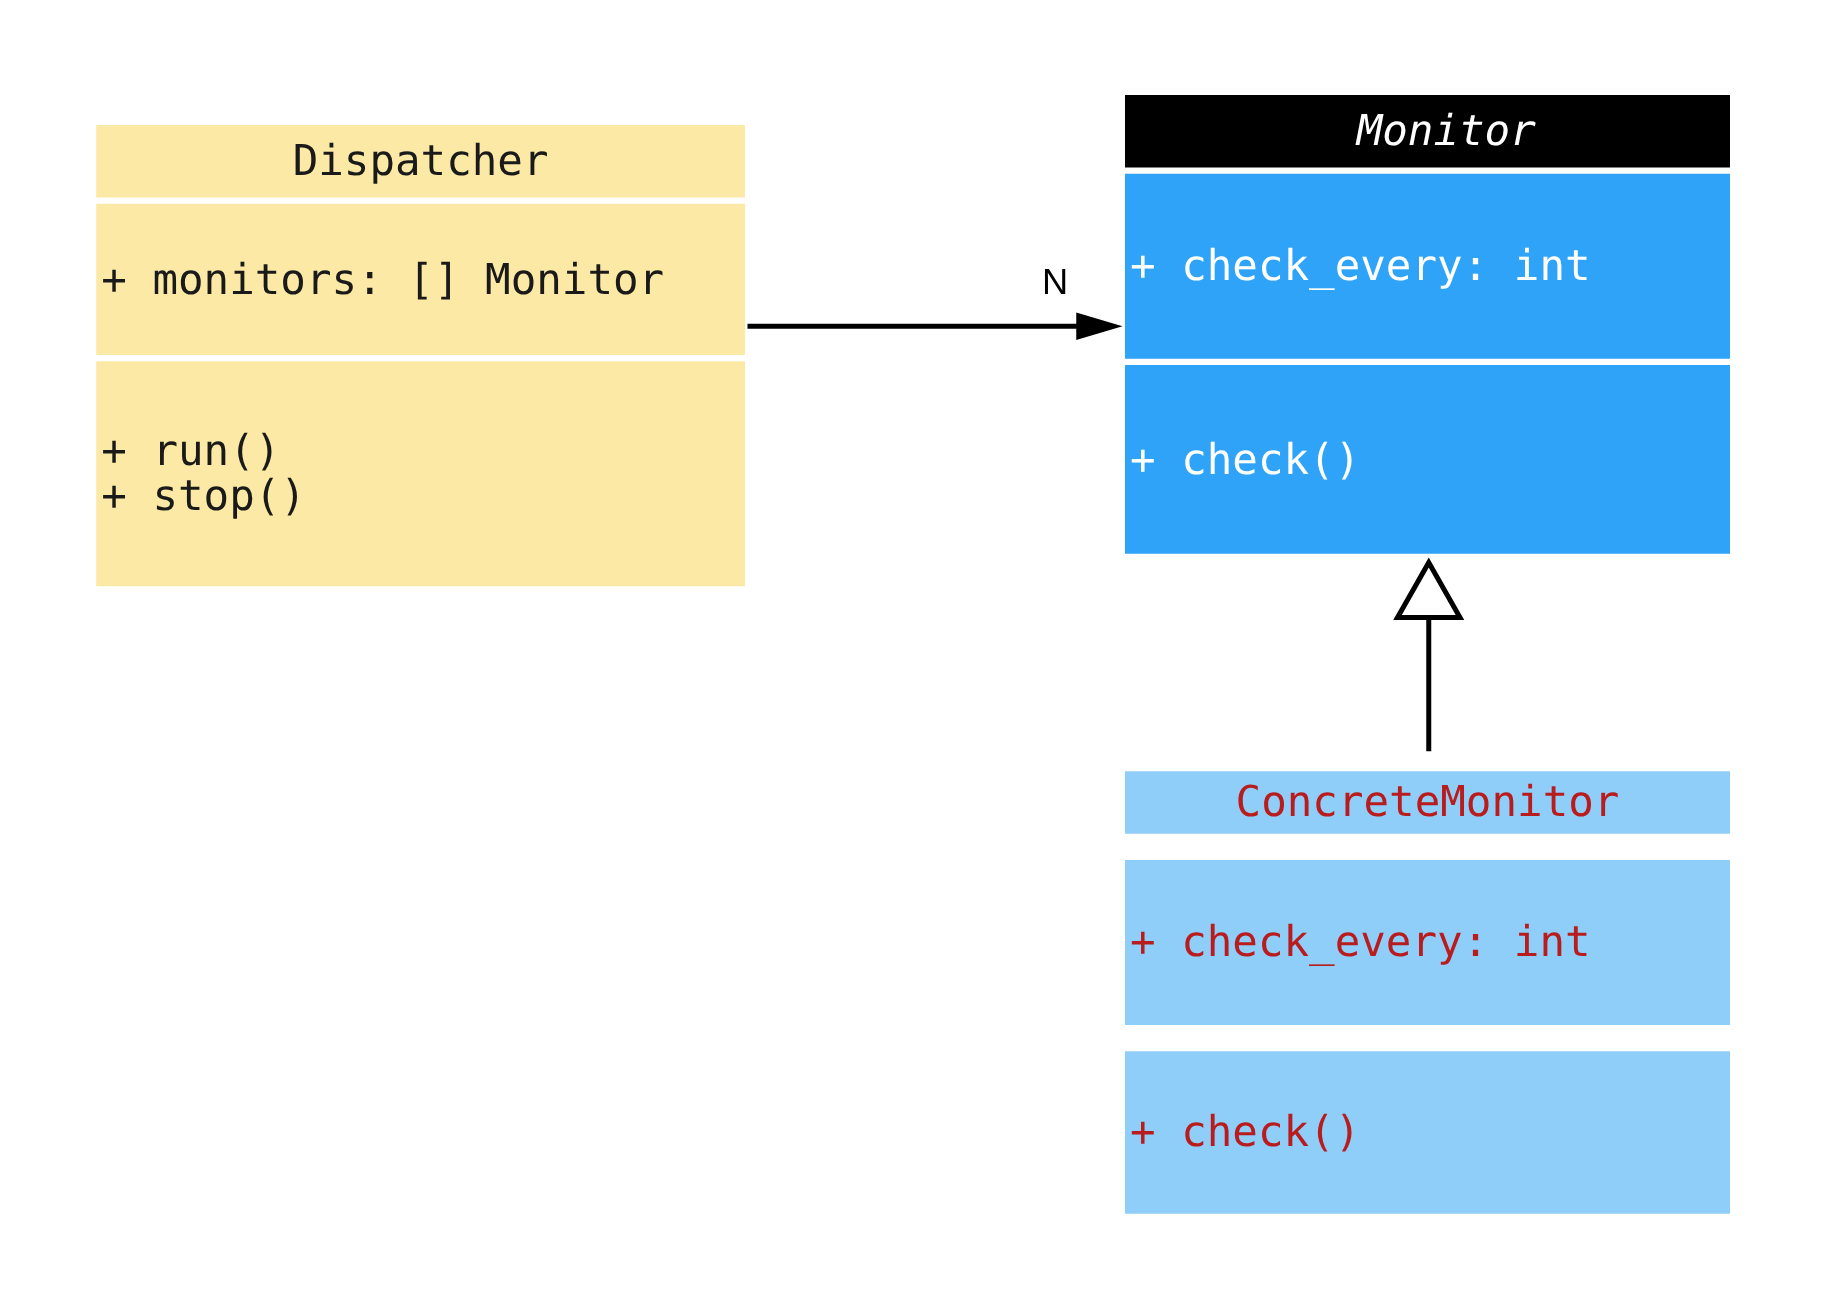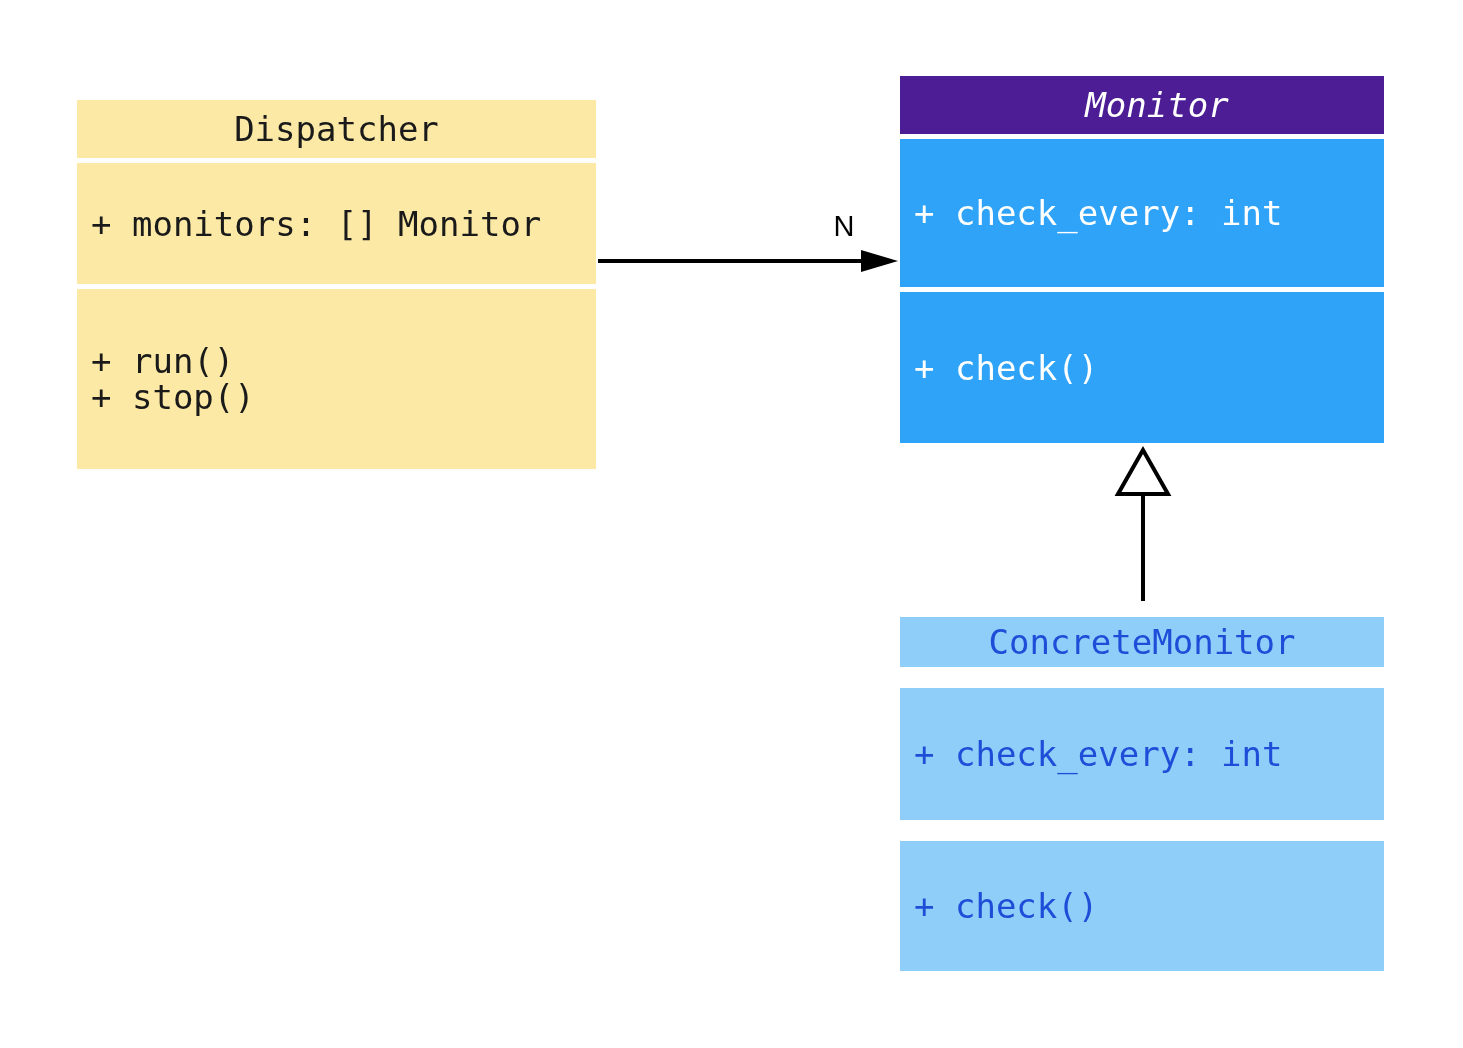--- a/index.html
+++ b/index.html
@@ -19,21 +19,21 @@
     position: absolute;
     display: flex;
     flex-direction: column;
     gap: 5px;
   }
   .uml-section {
     box-sizing: border-box;
     display: flex;
     flex-direction: column;
     justify-content: center;
-    padding-left: 14px;
+    padding-left: 4px;
     font-size: 34px;
     line-height: 36px;
     white-space: pre;
   }
   .uml-header {
     align-items: center;
     justify-content: center;
     padding-left: 0;
   }
   .uml-title {
@@ -53,21 +53,21 @@
   .class-b .uml-header  { height: 58px; }
   .class-b .uml-attrs   { height: 148px; }
   .class-b .uml-methods { height: 151px; }
   .class-b .uml-section { color: #ffffff; }
 
   
   .class-c { left: 900px; top: 601px; width: 484px; height: 370px; }
   .class-c .uml-header  { height: 58px; }
   .class-c .uml-attrs   { height: 152px; }
   .class-c .uml-methods { height: 150px; }
-  .class-c .uml-section { color: #1d4ed8; margin-top: 16px; }
+  .class-c .uml-section { color: #b91c1c; margin-top: 16px; }
 
   .relations-layer {
     position: absolute;
     left: 0;
     top: 0;
     pointer-events: none;
   }
   .multiplicity-label {
     position: absolute;
     left: 824px;
@@ -91,21 +91,21 @@
     <div class="uml-section uml-attrs" style="background-color: rgb(251, 233, 165);">
       <div>+ monitors: [] Monitor</div>
     </div>
     <div class="uml-section uml-methods" style="background-color: rgb(251, 233, 165);">
       <div>+ run()</div>
       <div>+ stop()</div>
     </div>
   </div>
 
   <div class="uml-class class-b">
-    <div class="uml-section uml-header" style="background-color: #4c1d95; padding-left: 30px;">
+    <div class="uml-section uml-header" style="background-color: #000000; padding-left: 30px;">
       <span class="uml-title italic">Monitor</span>
     </div>
     <div class="uml-section uml-attrs" style="background-color: rgb(47, 163, 248);">
       <div>+ check_every: int</div>
     </div>
     <div class="uml-section uml-methods" style="background-color: rgb(47, 163, 248);">
       <div>+ check()</div>
     </div>
   </div>
 

